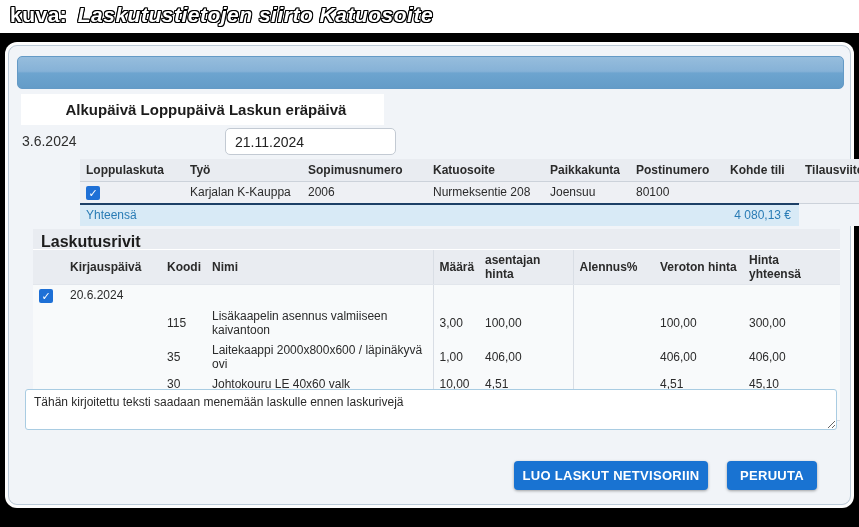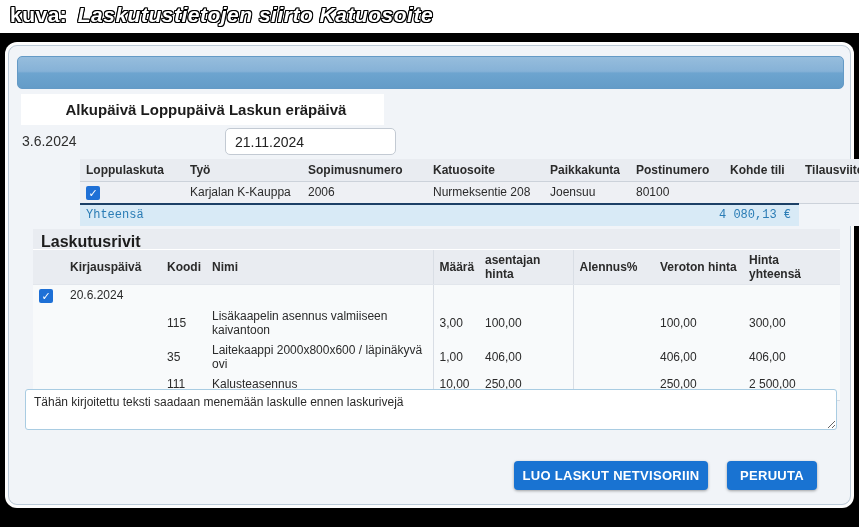--- a/index.html
+++ b/index.html
@@ -30,21 +30,21 @@
     border-radius:5px;background:#fff;font-size:14px;color:#222;padding:0 0 0 9px;
     font-family:"Liberation Sans", sans-serif;margin-left:13px;}
 
   
   table{border-collapse:collapse;table-layout:fixed;font-size:12px;color:#2b2b2b;}
   th{font-weight:bold;text-align:left;}
 
   .table1{position:absolute;left:25px;top:113px;width:792px;margin-left:46px;}
   .table1 th{background:#e9ecf1;padding:4px 6px;border-bottom:1px solid #ccd2da;height:22px;}
   .table1 td.data-cell{background:#eef0f4;padding:3px 6px;height:22px;}
-  .table1 .total-cell{background:#d8eaf6;color:#2a7cb5;border-top:2px solid #1c4066;padding:3px 8px 3px 6px;height:22px;font-family:Liberation Mono, monospace;}
+  .table1 .total-cell{background:#d8eaf6;color:#2a7cb5;border-top:2px solid #1c4066;padding:3px 8px 3px 6px;height:22px;}
   .table1 .total-rest{background:#f1f4f8;border-top:1px solid #ccd2da;}
   .table1 .total-value{float:right;}
 
   .section2{position:absolute;left:24px;top:183px;width:807px;background:#f8fafb;border-bottom:1px solid #d7dce3;}
   .section2-title{background:#e9ecf1;border-bottom:1px solid #fff;font-size:16px;font-weight:bold;
     color:#1c1c1c;padding:4px 8px;height:21px;}
   .table2{width:807px;}
   .table2 th{background:#e9ecf1;padding:3px 6px;border-bottom:1px solid #e2e6ec;height:20px;}
   .table2 td{padding:3px 6px;height:20px;}
   .table2 .v-sep{border-left:1px solid #d9dee5;}
@@ -191,20 +191,31 @@
             <td>Laitekaappi 2000x800x600 / läpinäkyvä ovi</td>
             <td class="v-sep">1,00</td>
             <td>406,00</td>
             <td class="v-sep"></td>
             <td>406,00</td>
             <td>406,00</td>
           </tr>
           <tr>
             <td></td>
               <td></td>
+            <td>30</td>
+            <td>Johtokouru LE 40x60 valk</td>
+            <td class="v-sep">10,00</td>
+            <td>4,51</td>
+            <td class="v-sep"></td>
+            <td>4,51</td>
+            <td>45,10</td>
+          </tr>
+          <tr>
+            <td></td>
+              <td></td>
             <td>111</td>
             <td>Kalusteasennus</td>
             <td class="v-sep">10,00</td>
             <td>250,00</td>
             <td class="v-sep"></td>
             <td>250,00</td>
             <td>2 500,00</td>
           </tr>
           <tr class="bottom-pad">
             <td></td>

